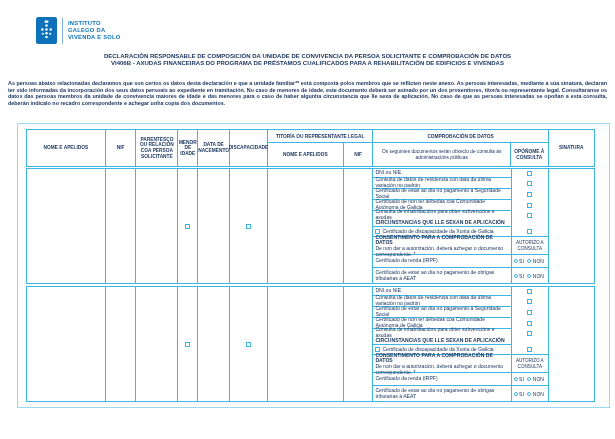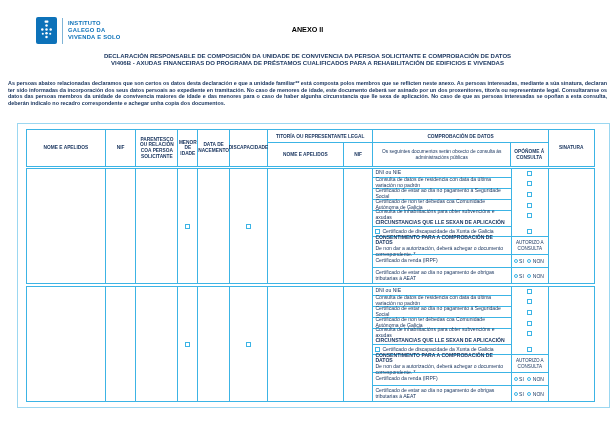--- a/index.html
+++ b/index.html
@@ -89,21 +89,20 @@
       </svg>
     </div>
     <div class="logo-sep"></div>
     <div class="logo-text">
       <div>INSTITUTO</div>
       <div>GALEGO DA</div>
       <div>VIVENDA E SOLO</div>
     </div>
   </div>
 
-  <div class="anexo">ANEXO II</div>
 
   <div class="title">
     <div>DECLARACIÓN RESPONSABLE DE COMPOSICIÓN DA UNIDADE DE CONVIVENCIA DA PERSOA SOLICITANTE E COMPROBACIÓN DE DATOS</div>
     <div>VI406B - AXUDAS FINANCEIRAS DO PROGRAMA DE PRÉSTAMOS CUALIFICADOS PARA A REHABILITACIÓN DE EDIFICIOS E VIVENDAS</div>
   </div>
 
   <div class="intro">As persoas abaixo relacionadas declaramos que son certos os datos desta declaración e que a unidade familiar** está composta polos membros que se reflicten neste anexo. As persoas interesadas, mediante a súa sinatura, declaran ter sido informadas da incorporación dos seus datos persoais ao expediente en tramitación. No caso de menores de idade, este documento deberá ser asinado por un dos proxenitores, titor/a ou representante legal. Consultaranse os datos das persoas membros da unidade de convivencia maiores de idade e das menores para o caso de haber algunha circunstancia que lle sexa de aplicación. No caso de que as persoas interesadas se opoñan a esta consulta, deberán indicalo no recadro correspondente e achegar unha copia dos documentos.</div>
 
   <div class="frame">
 

